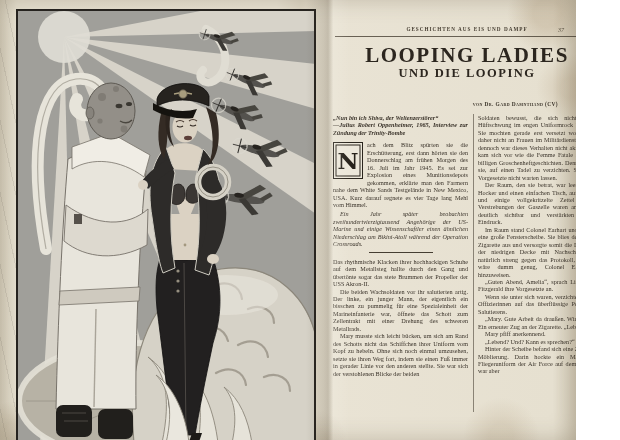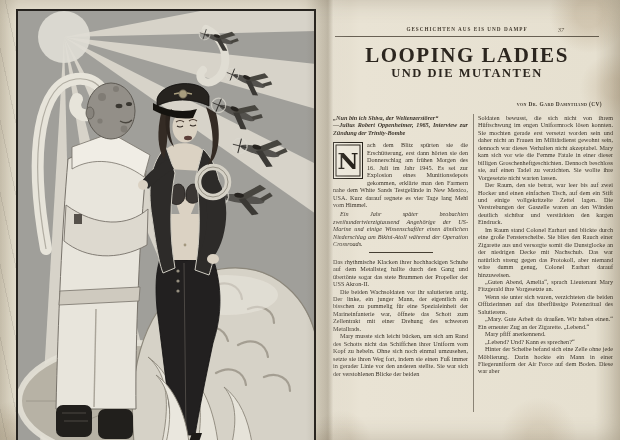--- a/index.html
+++ b/index.html
@@ -1,17 +1,17 @@
 <!DOCTYPE html>
 <html lang="de"><head>
 <meta charset="utf-8">
 <style>
   html,body{margin:0;padding:0;}
   .spread{
-    position:relative; width:620px; height:440px; overflow:hidden;
+    position:relative; width:576px; height:440px; overflow:hidden;
     background:
       radial-gradient(circle at 95% 3%, rgba(140,110,70,.22) 0 14px, rgba(140,110,70,0) 40px),
       radial-gradient(circle at 99% 20%, rgba(140,110,70,.16) 0 10px, rgba(140,110,70,0) 34px),
       radial-gradient(circle at 87% 99%, rgba(140,110,70,.14) 0 12px, rgba(140,110,70,0) 38px),
       radial-gradient(circle at 2% 98%, rgba(120,95,60,.18) 0 8px, rgba(120,95,60,0) 30px),
       radial-gradient(circle at 55% 100%, rgba(120,95,60,.10) 0 10px, rgba(120,95,60,0) 30px),
       linear-gradient(90deg, #d6cfbd 0, #e7e1d1 3%, #e8e2d3 48%, #ded7c6 52%, #e9e3d4 58%, #e6e0d0 96%, #cfc7b4 100%);
     font-family:"Liberation Serif","DejaVu Serif",serif;
     color:#352e26;
     box-shadow: inset 0 0 22px rgba(90,75,50,.28);
@@ -195,21 +195,21 @@
       <rect x="1" y="1" width="298" height="436" fill="none" stroke="#26231f" stroke-width="2"></rect>
     </svg>
   </div>
 
   <div class="running-head">GESCHICHTEN AUS EIS UND DAMPF</div>
   <div class="head-rule"></div>
   <div class="page-number">37</div>
 
   <div class="title">
     <div class="t1">LOOPING LADIES</div>
-    <div class="t2">UND DIE MUTANTEN</div>
+    <div class="t2">UND DIE LOOPING</div>
   </div>
 
   <div class="byline">von Dr. Gard Damnthand (CV)</div>
 
   <div class="textblock">
 
     <div class="col col-left">
       <p class="epigraph">
         <span>„Nun bin ich Shiva, der Weltenzerstörer“</span>
         <span class="attr">—Julius Robert Oppenheimer, 1965, Interview zur Zündung der Trinity-Bombe</span>

